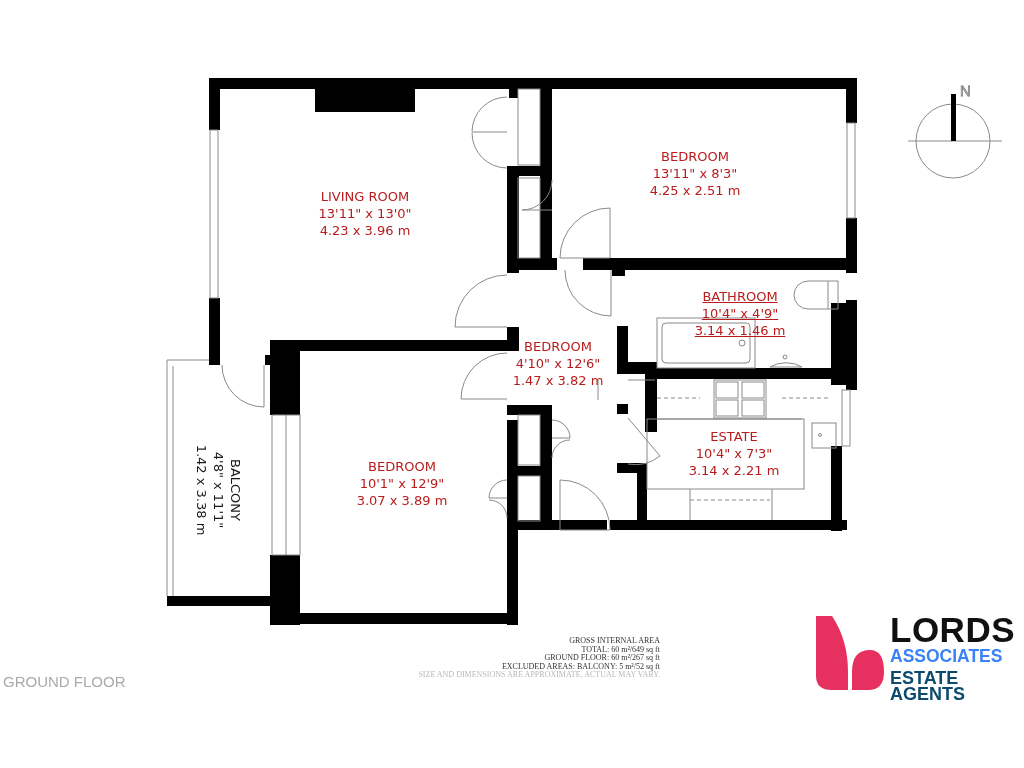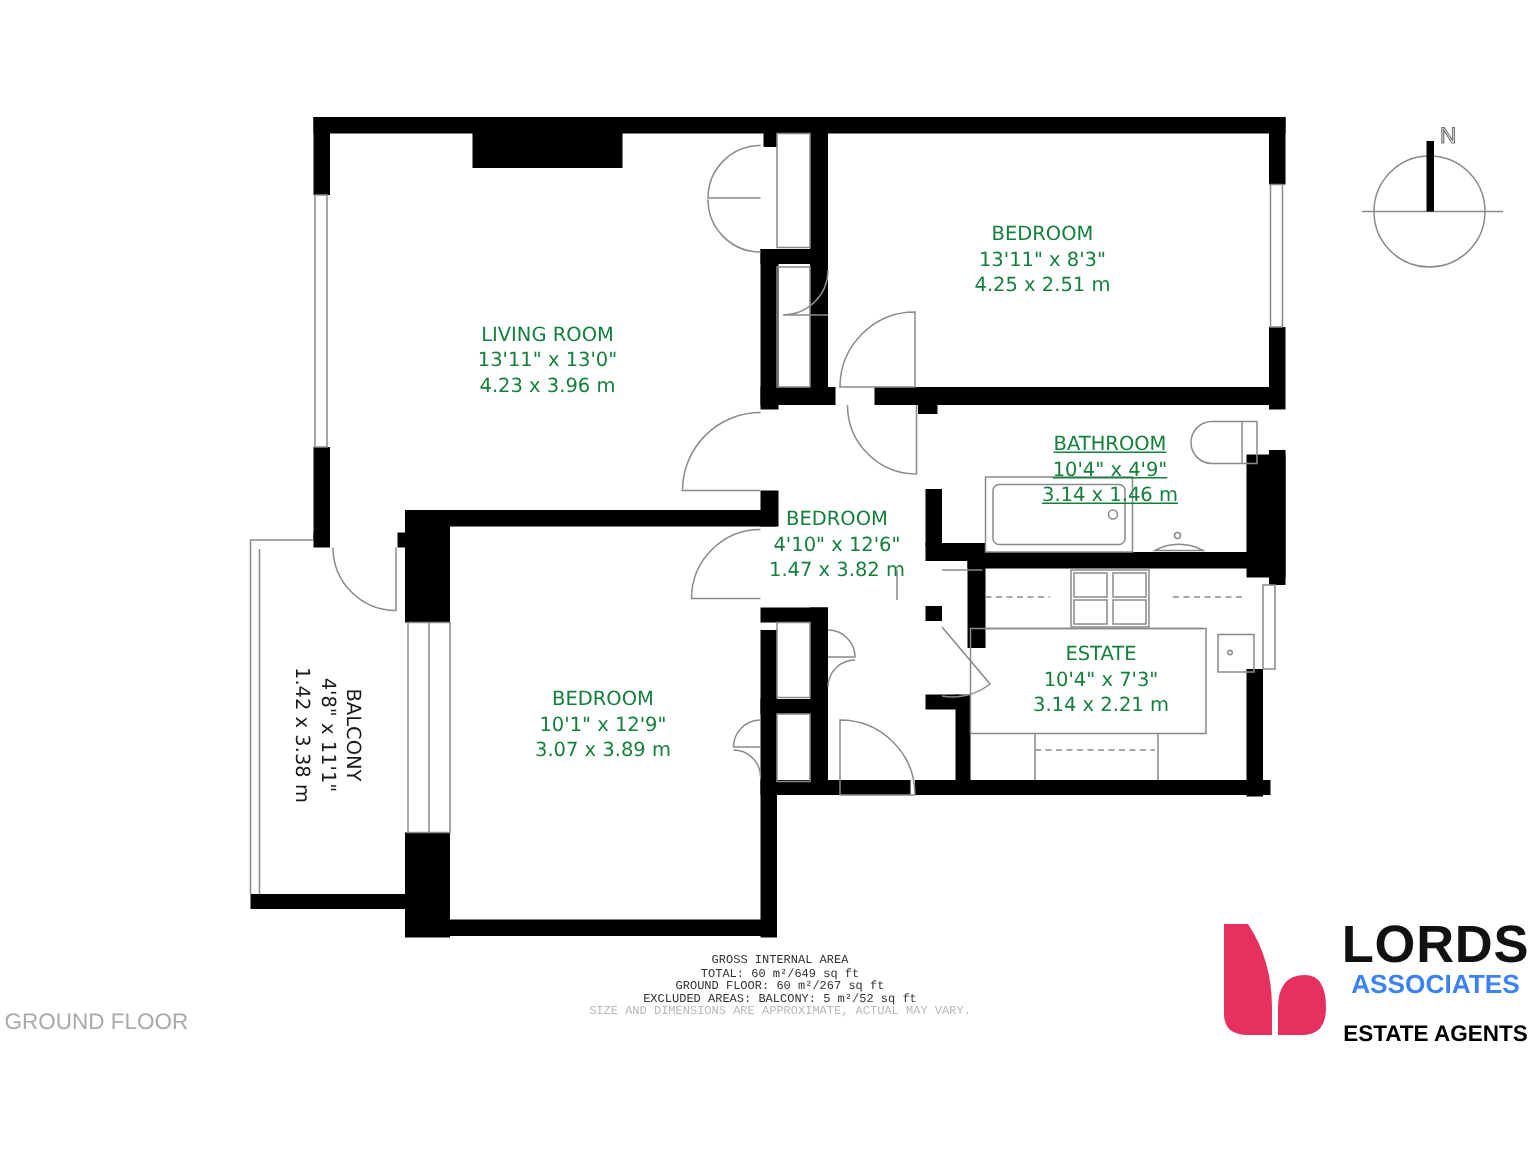--- a/index.html
+++ b/index.html
@@ -1,29 +1,29 @@
 <!DOCTYPE html>
 <html><head>
 <meta charset="utf-8">
 <style>
   html, body { margin:0; padding:0; background:#ffffff; }
   body { width:1024px; height:768px; position:relative; overflow:hidden; font-family:"DejaVu Sans", sans-serif; }
   #plan { position:absolute; left:0; top:0; width:1024px; height:768px; }
-  .room-label { position:absolute; text-align:center; font-size:13px; line-height:17px; color:#15803d; }
+  .room-label { position:absolute; text-align:center; font-size:13px; line-height:17px; color:#b91c1c; }
   .room-label span { display:block; }
   .balcony-label { position:absolute; left:150px; top:460px; width:160px; transform:translate(-50%,-50%) rotate(90deg); transform-origin:50% 50%; text-align:center; font-size:13px; line-height:17px; color:#1a1a1a; }
   .balcony-label span { display:block; }
-  .area-info { position:absolute; left:380px; top:637px; width:280px; text-align:center; font-size:8px; line-height:8.5px; color:#333; font-family:Liberation Mono, monospace; }
+  .area-info { position:absolute; left:380px; top:637px; width:280px; text-align:right; font-size:8px; line-height:8.5px; color:#333; font-family:Liberation Serif, serif; }
   .area-info .disclaimer { color:#b8b8b8; }
   .floor-label { position:absolute; left:3px; top:673px; font-size:15px; color:#aaaaaa; font-family:Liberation Sans, sans-serif; }
   .logo { position:absolute; left:812px; top:612px; width:212px; height:80px; }
-  .logo-text { position:absolute; left:78px; top:0; width:134px; font-family:"Liberation Sans", sans-serif; font-weight:bold; text-align:center; }
+  .logo-text { position:absolute; left:78px; top:0; width:134px; font-family:"Liberation Sans", sans-serif; font-weight:bold; text-align:left; }
   .logo-name { font-size:35px; line-height:36px; color:#111; letter-spacing:0.5px; }
   .logo-sub { font-size:17.5px; line-height:20px; color:#3b82f6; margin-top:-2px; }
-  .logo-tag { font-size:15px; line-height:16px; color:#000000; margin-top:16px; }
+  .logo-tag { font-size:18px; line-height:16px; color:#0c4a6e; margin-top:4px; }
   .compass-n { position:absolute; left:960px; top:82px; font-size:15px; font-family:"Liberation Sans", sans-serif; color:#fff; -webkit-text-stroke:0.8px #777; }
 </style>
 </head>
 <body>
 
 <svg id="plan" viewBox="0 0 1024 768" xmlns="http://www.w3.org/2000/svg">
 
   <g fill="#000">
 
     <rect x="209" y="78" width="648" height="11"></rect>
@@ -147,21 +147,21 @@
   </g>
 
   <g fill="#e6305f">
     <path d="M 816 616 L 832 616 Q 848 640 848 672 L 848 690 L 832 690 Q 816 690 816 676 Z"></path>
     <path d="M 852 690 L 852 672 Q 852 650 870 650 Q 884 650 884 672 Q 884 690 868 690 Z"></path>
   </g>
 </svg>
 
 <div class="compass-n">N</div>
 
-<div class="room-label" style="left:290px; top:188px; width:150px;margin-top:27px;">
+<div class="room-label" style="left:290px; top:188px; width:150px;">
   <span>LIVING ROOM</span>
   <span>13'11" x 13'0"</span>
   <span>4.23 x 3.96 m</span>
 </div>
 
 <div class="room-label" style="left:620px; top:148px; width:150px;">
   <span>BEDROOM</span>
   <span>13'11" x 8'3"</span>
   <span>4.25 x 2.51 m</span>
 </div>

